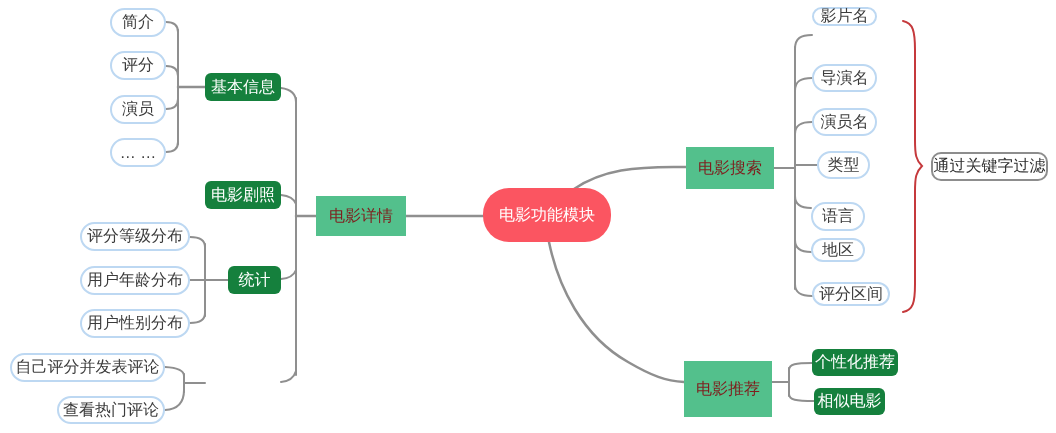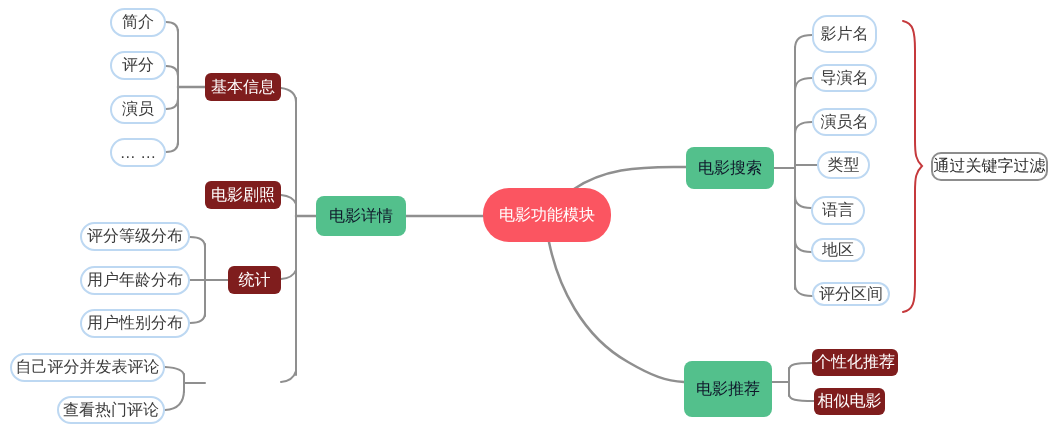--- a/index.html
+++ b/index.html
@@ -28,28 +28,28 @@
     font-size: 16px;
     cursor: default;
   }
   .pill {
     background: #ffffff;
     border: 2px solid #bdd8f2;
     border-radius: 15px;
     color: #3c3c3c;
   }
   .sub {
-    background: #7f1d1d;
+    background: #15803d;
     border-radius: 6px;
     color: #ffffff;
   }
   .branch {
     background: #53c08c;
-    border-radius: 8px;
-    color: #0f172a;
+    border-radius: 0;
+    color: #7f1d1d;
   }
   .root {
     background: #fb5561;
     border-radius: 8px;
     color: #ffffff;
   }
   .note {
     background: #ffffff;
     border: 2px solid #8d8d8d;
     border-radius: 10px;
@@ -137,25 +137,25 @@
   <div class="node pill" style="left:80px; top:309px; width:110px; height:29px;">用户性别分布</div>
 
   <div class="node pill" style="left:57px; top:396px; width:108px; height:28px;">查看热门评论</div>
   <div class="node pill" style="left:10px; top:353px; width:155px; height:29px;">自己评分并发表评论</div>
 
   <div class="node branch" style="left:316px; top:196px; width:90px;  height:40px;">电影详情</div>
   <div class="node root" style="left:483px; top:188px; width:128px; height:54px;border-radius:26px;">电影功能模块</div>
   <div class="node branch" style="left:686px; top:147px; width:88px;  height:42px;">电影搜索</div>
   <div class="node branch" style="left:684px; top:361px; width:88px;  height:56px;">电影推荐</div>
 
-  <div class="node pill" style="left:812px; top:15px;  width:65px; height:38px;">影片名</div>
+  <div class="node pill" style="left:812px; top:7px;  width:65px; height:19px;">影片名</div>
   <div class="node pill" style="left:812px; top:64px;  width:65px; height:28px;">导演名</div>
   <div class="node pill" style="left:812px; top:108px; width:65px; height:28px;">演员名</div>
   <div class="node pill" style="left:817px; top:151px; width:53px; height:28px;">类型</div>
-  <div class="node pill" style="left:811px; top:196px; width:54px; height:29px;">语言</div>
+  <div class="node pill" style="left:811px; top:202px; width:54px; height:29px;">语言</div>
   <div class="node pill" style="left:811px; top:238px; width:54px; height:24px;">地区</div>
   <div class="node pill" style="left:812px; top:282px; width:78px; height:24px;">评分区间</div>
 
   <div class="node note" style="left:931px; top:152px; width:117px; height:29px;">通过关键字过滤</div>
 
   <div class="node sub" style="left:812px; top:349px; width:86px; height:27px;">个性化推荐</div>
   <div class="node sub" style="left:814px; top:388px; width:71px; height:27px;">相似电影</div>
 
 
 </div>

